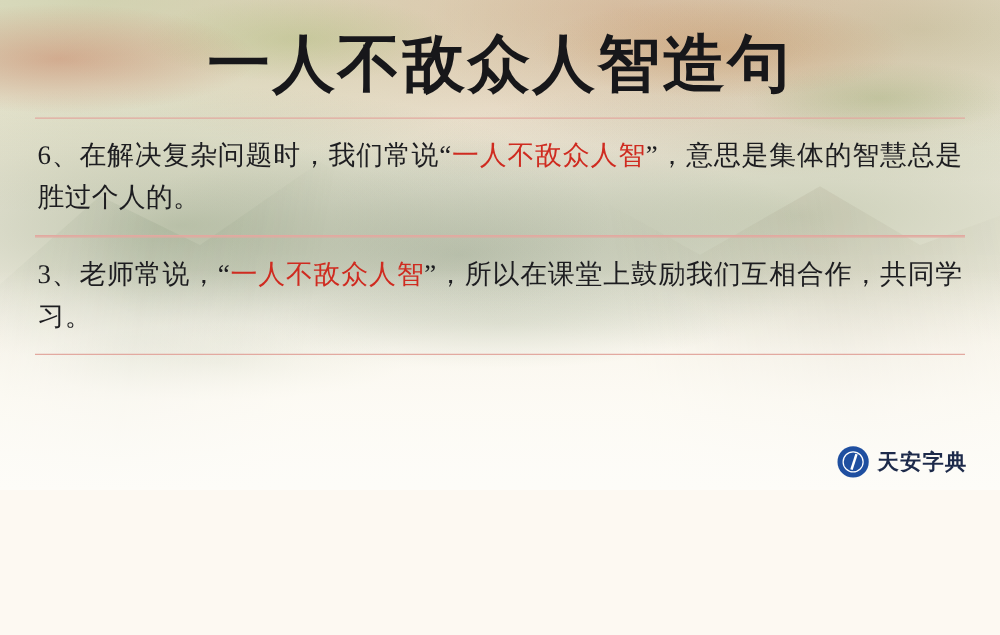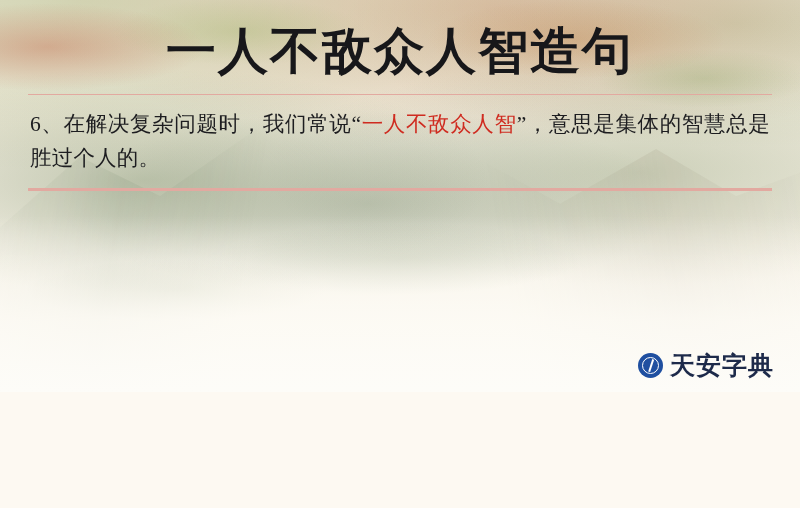--- a/index.html
+++ b/index.html
@@ -135,21 +135,21 @@
     content: "";
     position: absolute;
     left: 50%;
     top: 6px;
     width: 1.6px;
     height: 13px;
     background: #ffffff;
     transform: translateX(-50%) rotate(18deg);
   }
   .brand-text {
-    font-size: 25px;
+    font-size: 17px;
     font-weight: bold;
     color: #1d2a4a;
     letter-spacing: 1px;
     white-space: nowrap;
   }
 </style>
 </head>
 <body>
 
 <div class="page">
@@ -169,20 +169,23 @@
 
     <div class="sentence">
       <span>6、在解决复杂问题时，我们常说“</span><span class="kw">一人不敌众人智</span><span>”，意思是集体的智慧总是胜过个人的。</span>
     </div>
 
     <div class="rule"></div>
 
 
     <div class="rule"></div>
 
+    <div class="sentence">
+      <span>3、老师常说，“</span><span class="kw">一人不敌众人智</span><span>”，所以在课堂上鼓励我们互相合作，共同学习。</span>
+    </div>
 
     <div class="rule"></div>
 
   </div>
 
   <div class="footer">
     <span class="brand-mark"></span>
     <span class="brand-text">天安字典</span>
   </div>
 

